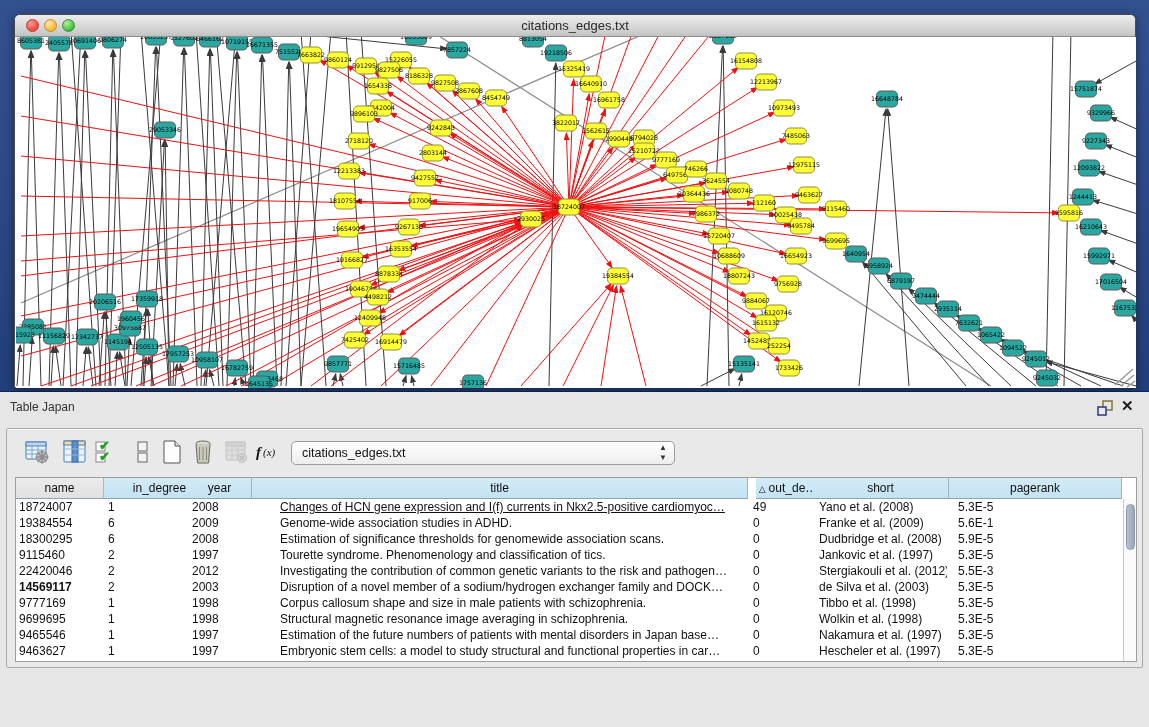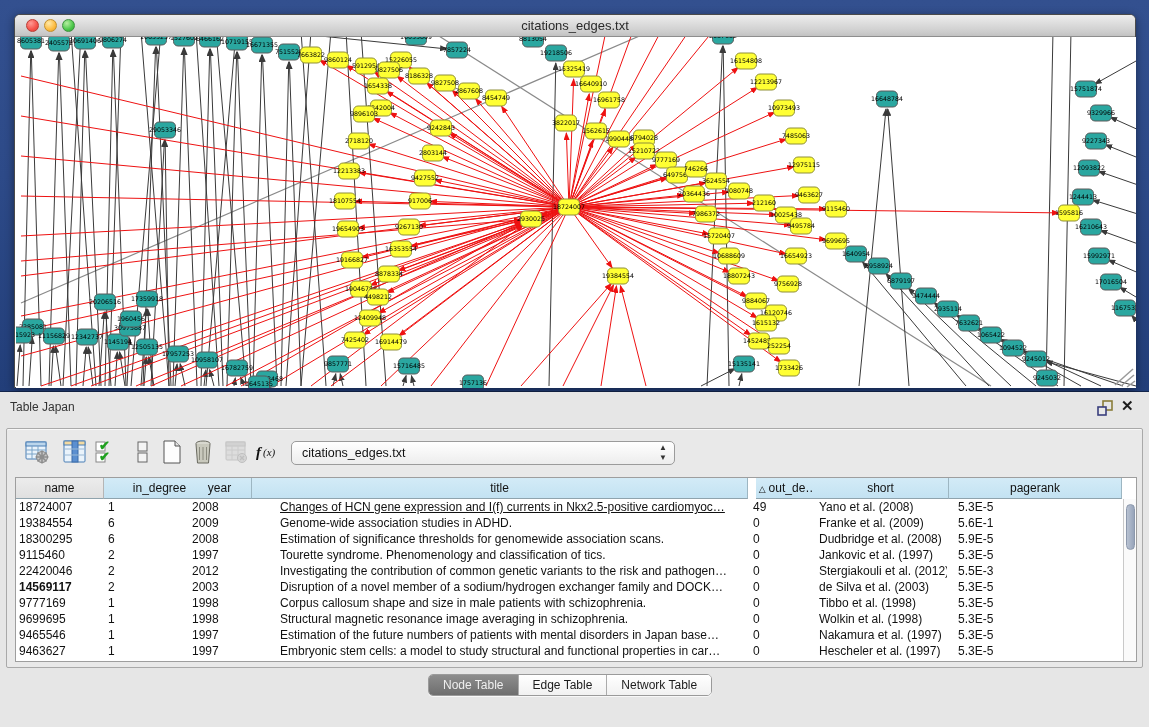--- a/index.html
+++ b/index.html
@@ -951,19 +951,14 @@
           <div class="cell" style="left: 737px; top: 165px; width: 58px;">0</div>
           <div class="cell" style="left: 803px; top: 165px; width: 128px;">Hescheler et al. (1997)</div>
           <div class="cell" style="left: 942px; top: 165px; width: 162px;">5.3E-5</div>
         </div>
       <div id="vscroll">
         <div id="vthumb"></div>
       </div>
     </div>
   </div>
 
-  <div id="tabs">
-      <div class="tab active">Node Table</div>
-      <div class="tab">Edge Table</div>
-      <div class="tab">Network Table</div>
-    </div>
 
 </div>
 
 </body></html>

